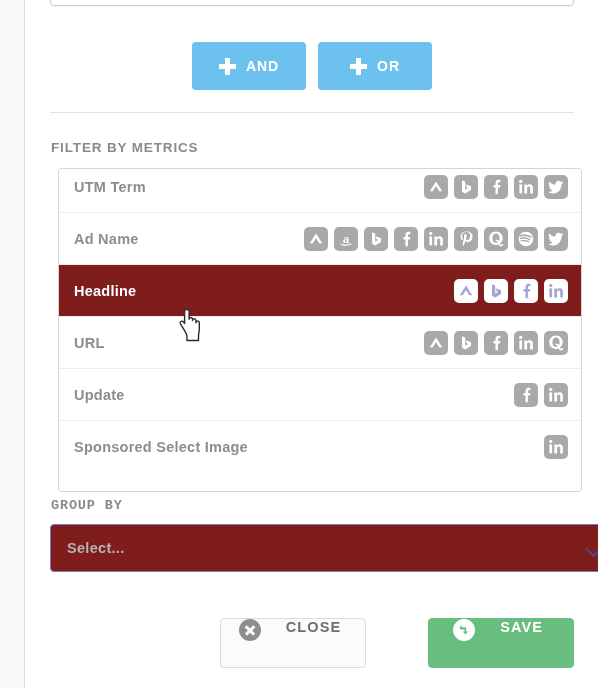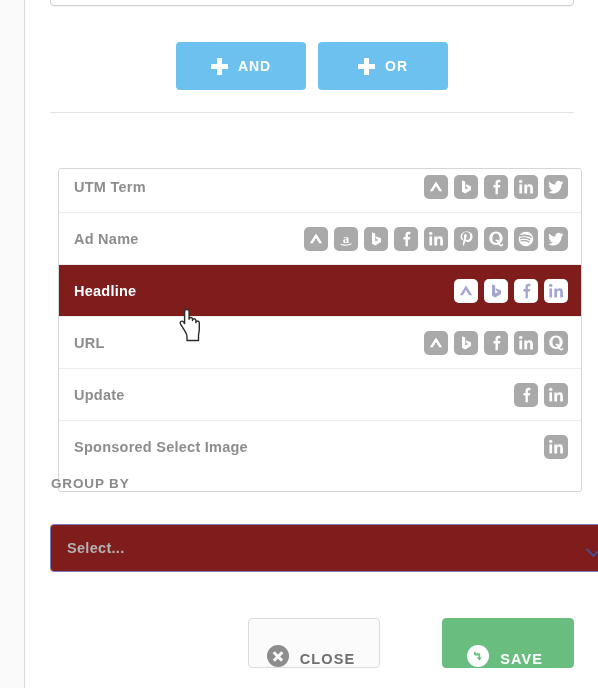--- a/index.html
+++ b/index.html
@@ -65,21 +65,21 @@
     border-radius: 4px;
     color: #ffffff;
     font-size: 14px;
     font-weight: bold;
     letter-spacing: 0.9px;
     display: flex;
     align-items: center;
     justify-content: center;
     gap: 10px;
     cursor: pointer;
-    padding: 0 16px;
+    padding: 0 8px;
     min-width: 98px;
     font-family: "Liberation Sans", sans-serif;
   }
   .plus-glyph {
     position: relative;
     width: 17px; height: 17px;
     display: inline-block;
     flex: 0 0 auto;
   }
   .plus-glyph::before, .plus-glyph::after {
@@ -102,21 +102,21 @@
   .section-label {
     position: absolute;
     left: 25px;
     font-size: 13.5px;
     font-weight: bold;
     color: #8a8a8a;
     letter-spacing: 0.85px;
     font-family: "Liberation Sans", sans-serif;
   }
   #label-filter { top: 140px; }
-  #label-group  { top: 476px; }
+  #label-group  { top: 498px; font-family: Liberation Mono, monospace; }
 
   
   .metrics-box {
     position: absolute;
     left: 24px; top: 168px;
     width: 524px; height: 324px;
     border: 1px solid #d6d6d6;
     border-radius: 3px;
     background: #ffffff;
     box-sizing: border-box;
@@ -223,23 +223,23 @@
     justify-content: flex-end;
     align-items: center;
     gap: 19px;
     padding-right: 24px;
     box-sizing: border-box;
   }
   .btn {
     height: 50px;
     border-radius: 4px;
     display: flex;
-    align-items: flex-end;
+    align-items: flex-start;
     justify-content: center;
-    gap: 11px;
+    gap: 25px;
     font-size: 14.5px;
     font-weight: bold;
     letter-spacing: 1.1px;
     cursor: pointer;
     font-family: "Liberation Sans", sans-serif;
     box-sizing: border-box;
   }
   .btn-close {
     background: #fbfbfb;
     border: 1px solid #dcdcdc;
@@ -304,20 +304,21 @@
         <span>AND</span>
       </div>
       <div class="logic-btn">
         <span class="plus-glyph"></span>
         <span>OR</span>
       </div>
     </div>
 
     <div class="divider"></div>
 
+    <div class="section-label" id="label-filter">FILTER BY METRICS</div>
 
     <div class="metrics-box">
       <div class="metrics-scroll" id="metrics-scroll">
           <div class="metric-row">
             <div class="metric-label">UTM Term</div>
             <div class="metric-icons">
               <span class="chip">
                 <svg width="24" height="24" viewBox="0 0 24 24">
                   <path class="fg" d="M12 6.4 L18.2 16.2 L15.2 16.2 L12 10.9 L8.8 16.2 L5.8 16.2 Z"></path>
                 </svg>

